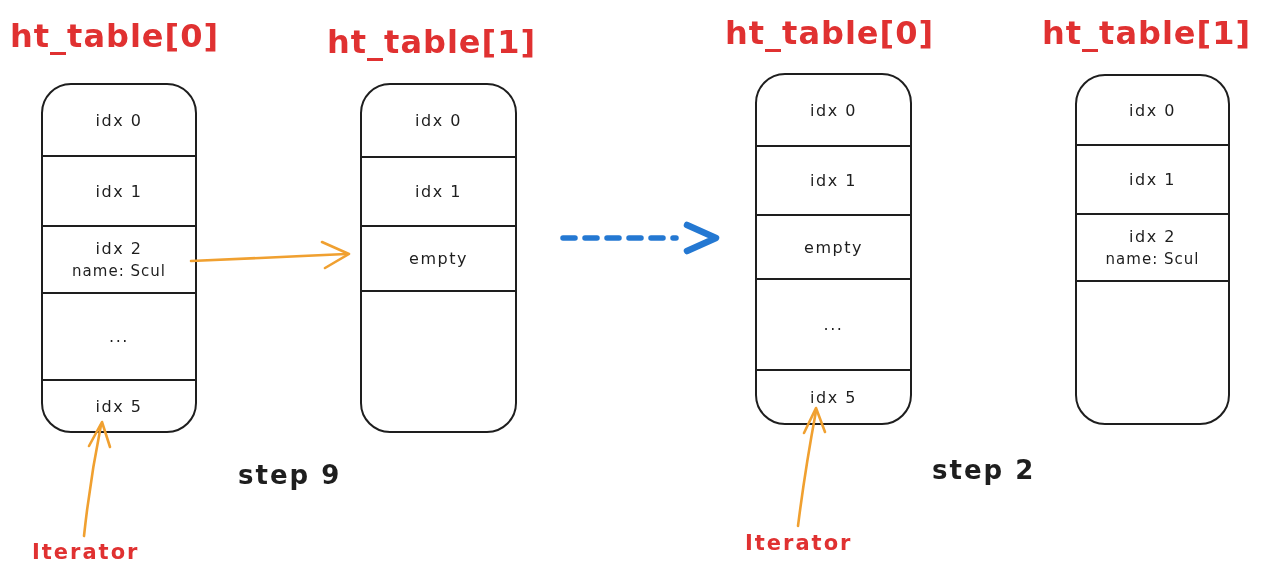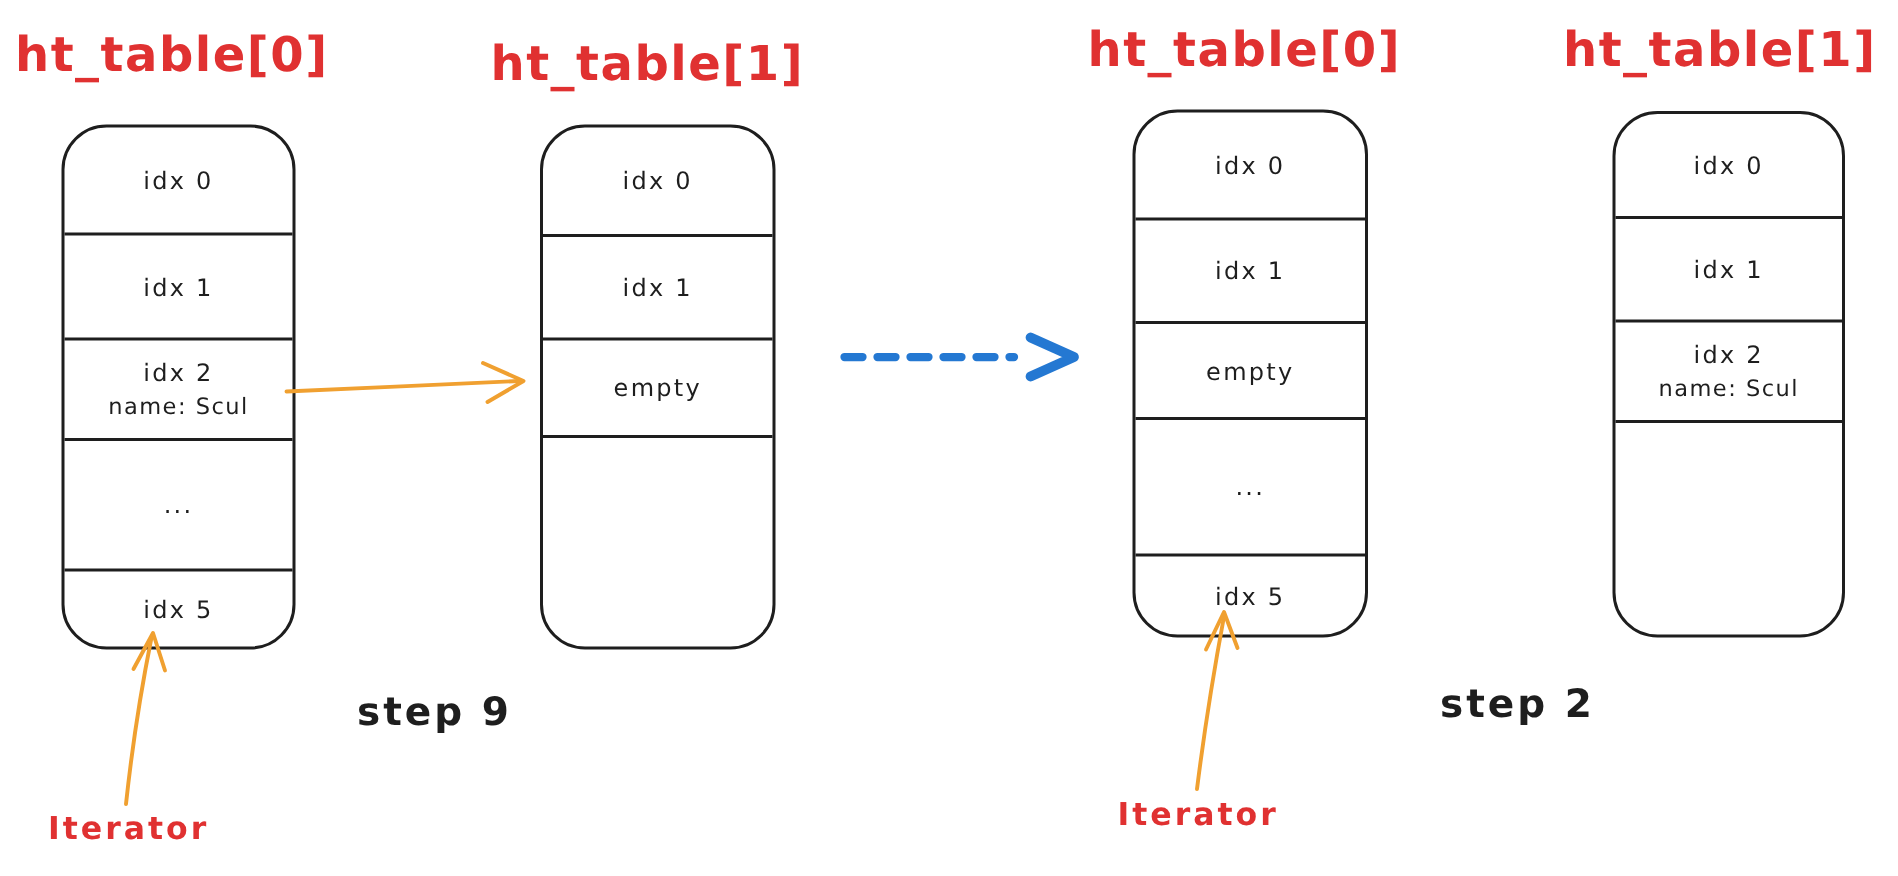--- a/index.html
+++ b/index.html
@@ -101,21 +101,21 @@
       <span>idx 1</span>
     </div>
     <div class="ht-row" style="height:67px">
       <span>idx 2</span>
       <span class="sub">name: Scul</span>
     </div>
     <div class="ht-row"></div>
   </div>
 
   <div class="step-label" style="left:238px;top:460px">step 9</div>
-  <div class="step-label" style="left:960px;top:455px">step 2</div>
+  <div class="step-label" style="left:932px;top:455px">step 2</div>
 
   <div class="iterator-label" style="left:32px;top:540px">Iterator</div>
   <div class="iterator-label" style="left:745px;top:531px">Iterator</div>
 
   <svg class="arrows" width="1265" height="584" viewBox="0 0 1265 584">
 
     <g style="stroke:var(--orange);fill:none;stroke-width:2.6;stroke-linecap:round;stroke-linejoin:round;">
       <path d="M191,261 C240,259 300,256 346,254"></path>
       <path d="M322,242 L349,254 L325,268"></path>
     </g>

